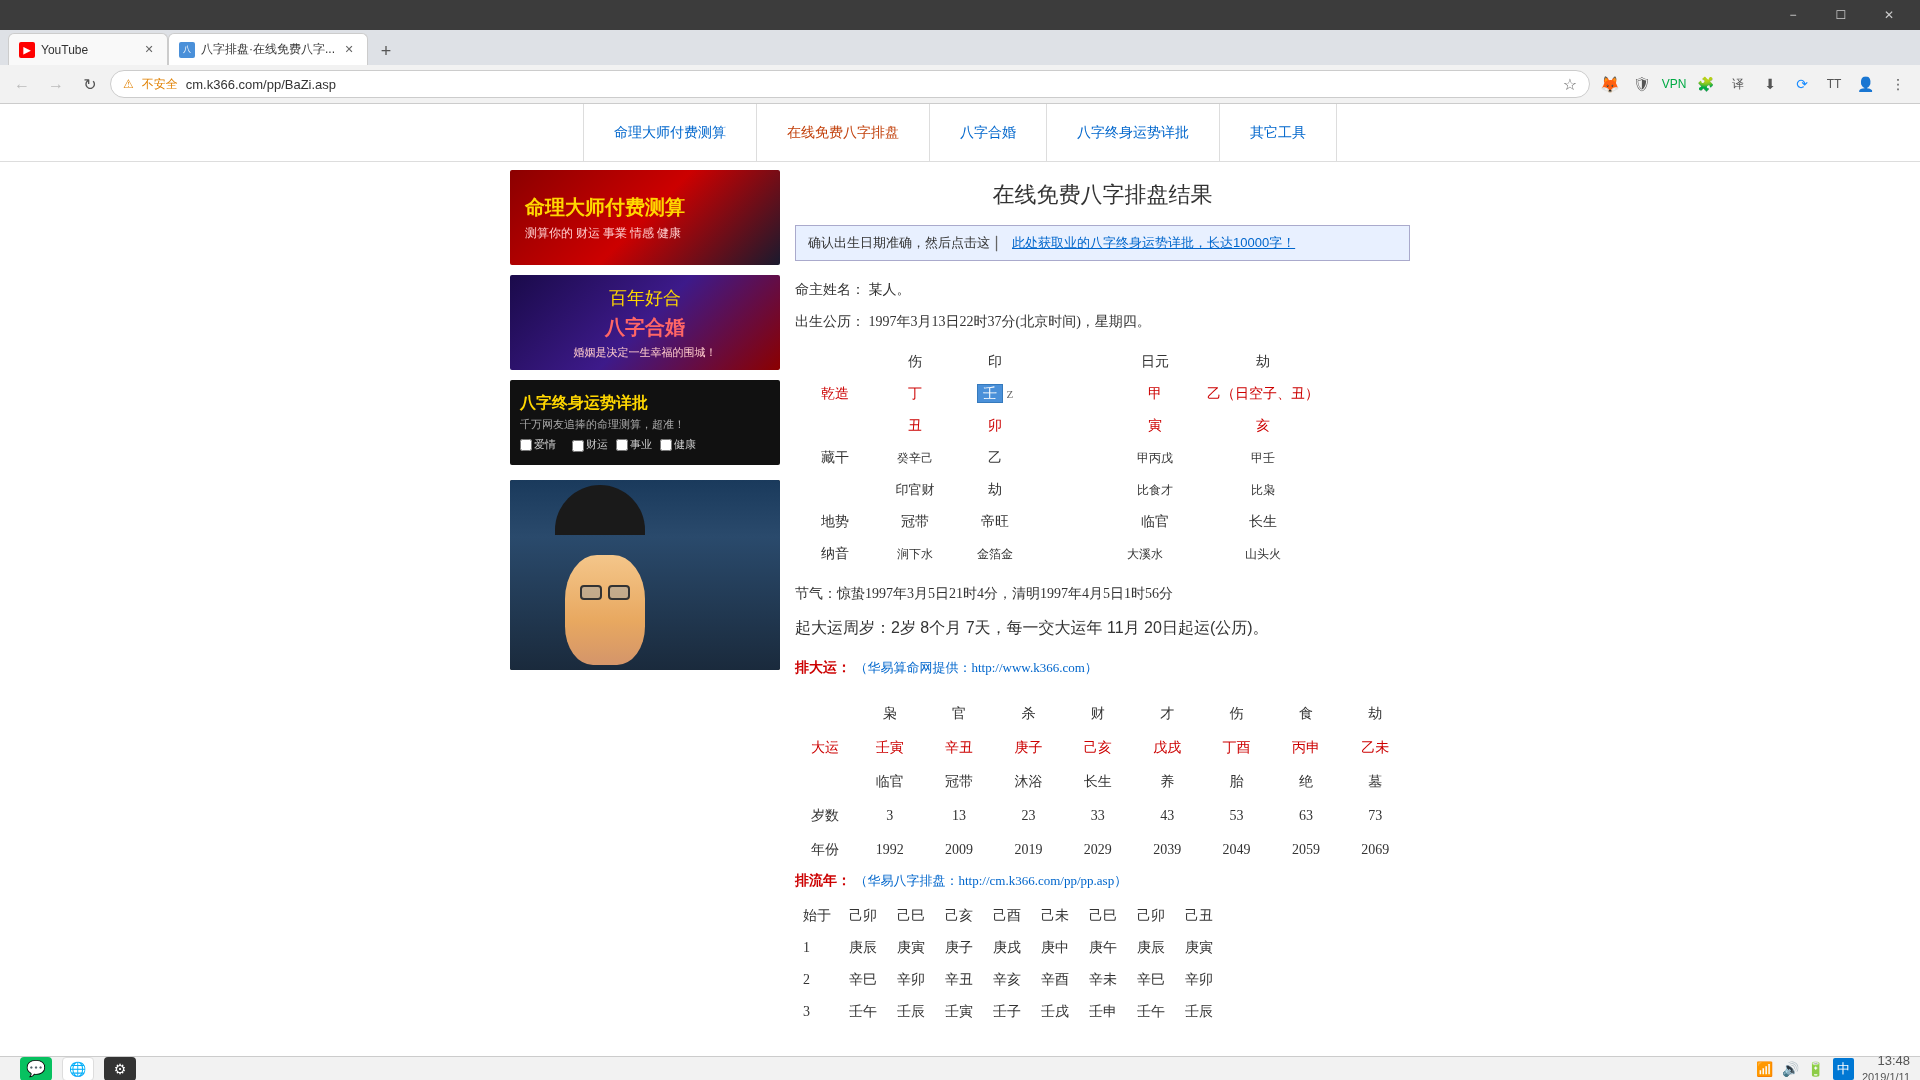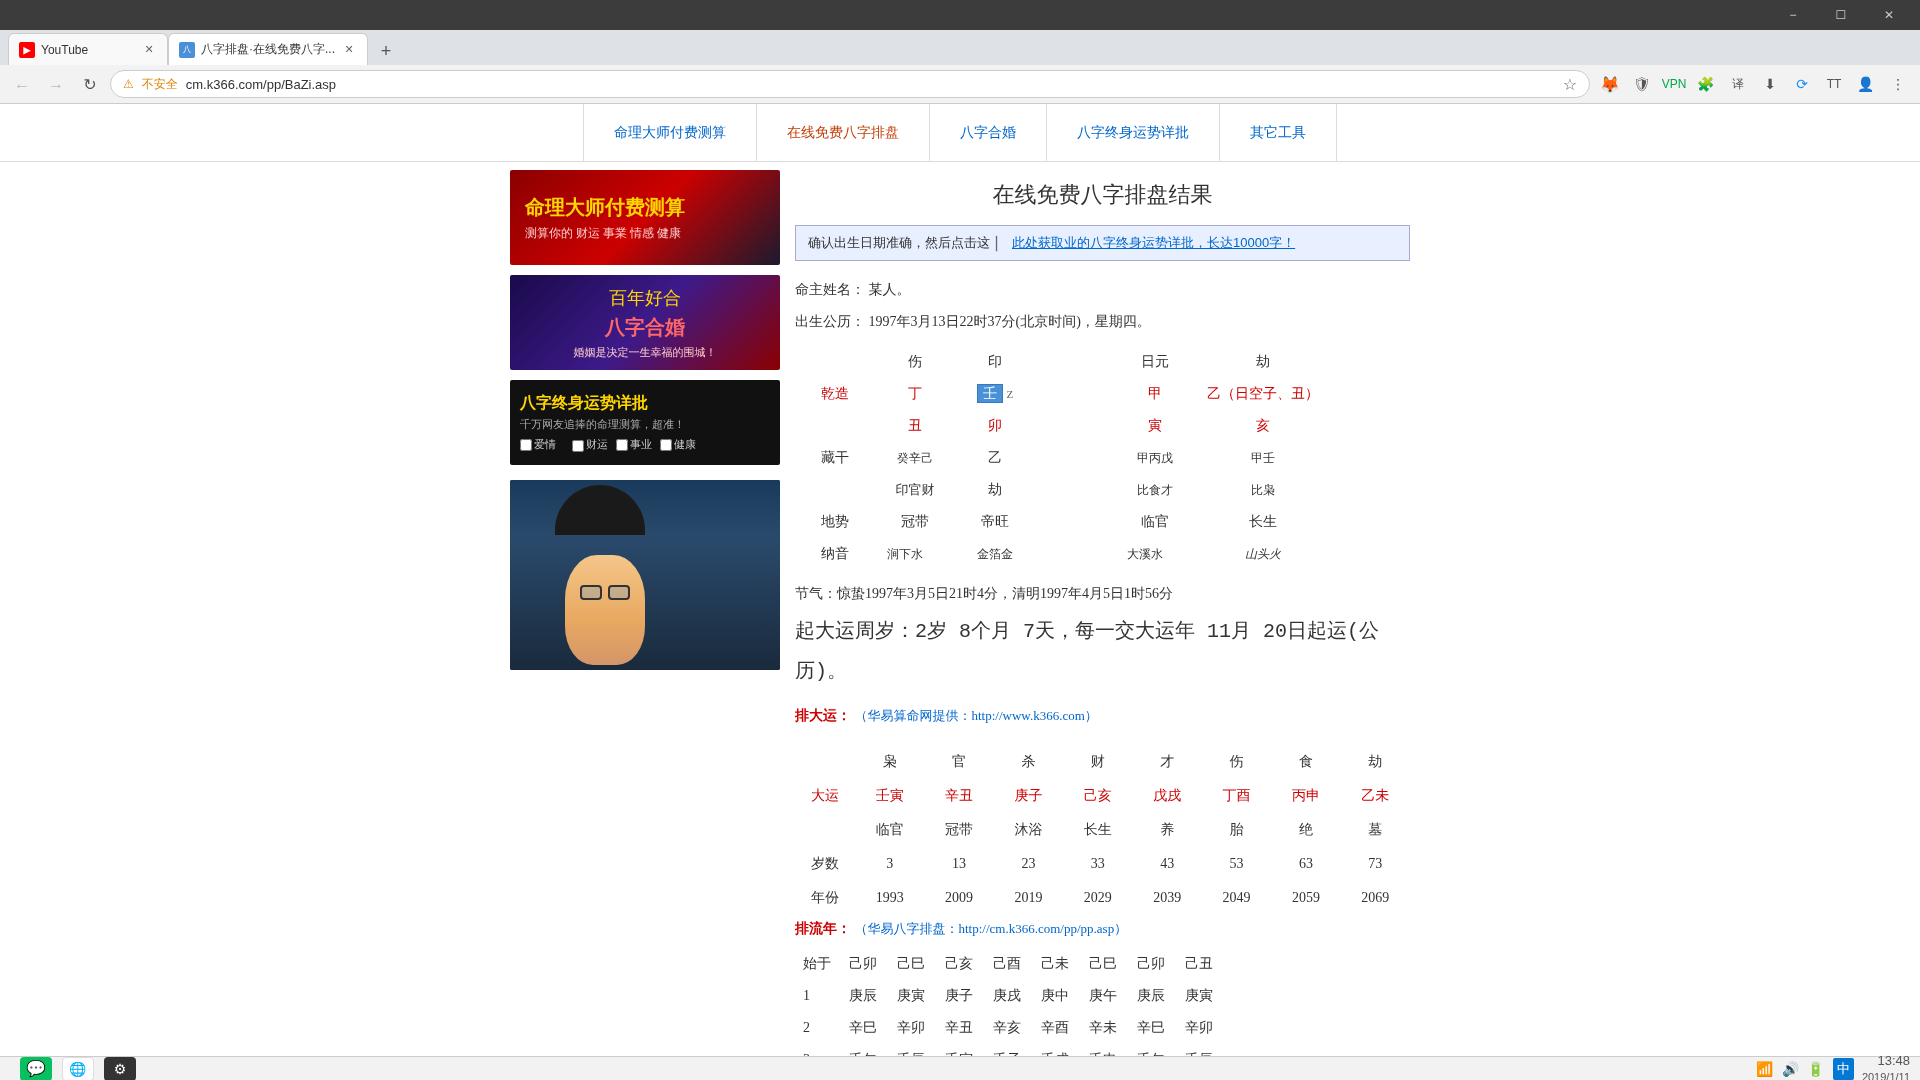--- a/index.html
+++ b/index.html
@@ -261,32 +261,32 @@
               <tr>
                 <td>地势</td>
                 <td style="text-align:center;">冠带</td>
                 <td style="text-align:center;">帝旺</td>
                 <td></td>
                 <td style="text-align:center;">临官</td>
                 <td>长生</td>
               </tr>
               <tr>
                 <td>纳音</td>
-                <td style="text-align:left; font-size:12px;">涧下水</td>
+                <td style="text-align:center; font-size:12px;">涧下水</td>
                 <td style="text-align:center; font-size:12px;">金箔金</td>
                 <td></td>
                 <td style="text-align:left; font-size:12px;">大溪水</td>
-                <td style="font-size:12px;font-style:italic;">山头火</td>
+                <td style="font-size:12px;">山头火</td>
               </tr>
             </tbody>
               </table>
           </div>
 
           <p style="margin-top:8px; font-size:14px; font-family:SimSun,serif;">节气：惊蛰1997年3月5日21时4分，清明1997年4月5日1时56分</p>
-          <p style="font-size:20px; font-family:Liberation Mono, monospace;">起大运周岁：2岁  8个月  7天，每一交大运年 11月 20日起运(公历)。</p>
+          <p style="font-size:16px; font-family:Liberation Sans, sans-serif;">起大运周岁：2岁  8个月  7天，每一交大运年 11月 20日起运(公历)。</p>
 
           <div style="margin-top:10px;">
             <span class="red-text" style="font-weight:bold; font-family:SimSun,serif;">排大运：</span>
             <a class="link-blue" style="font-size:13px;">（华易算命网提供：http://www.k366.com）</a>
           </div>
 
           <div class="big-yun-section">
             <table class="big-yun-table">
               <tbody>
                   <tr>
@@ -328,21 +328,21 @@
                 <td>13</td>
                 <td>23</td>
                 <td>33</td>
                 <td>43</td>
                 <td>53</td>
                 <td>63</td>
                 <td>73</td>
               </tr>
               <tr>
                 <td>年份</td>
-                <td>1993</td>
+                <td>1992</td>
                 <td>2009</td>
                 <td>2019</td>
                 <td>2029</td>
                 <td>2039</td>
                 <td>2049</td>
                 <td>2059</td>
                 <td>2069</td>
               </tr>
             </tbody>
               </table>

